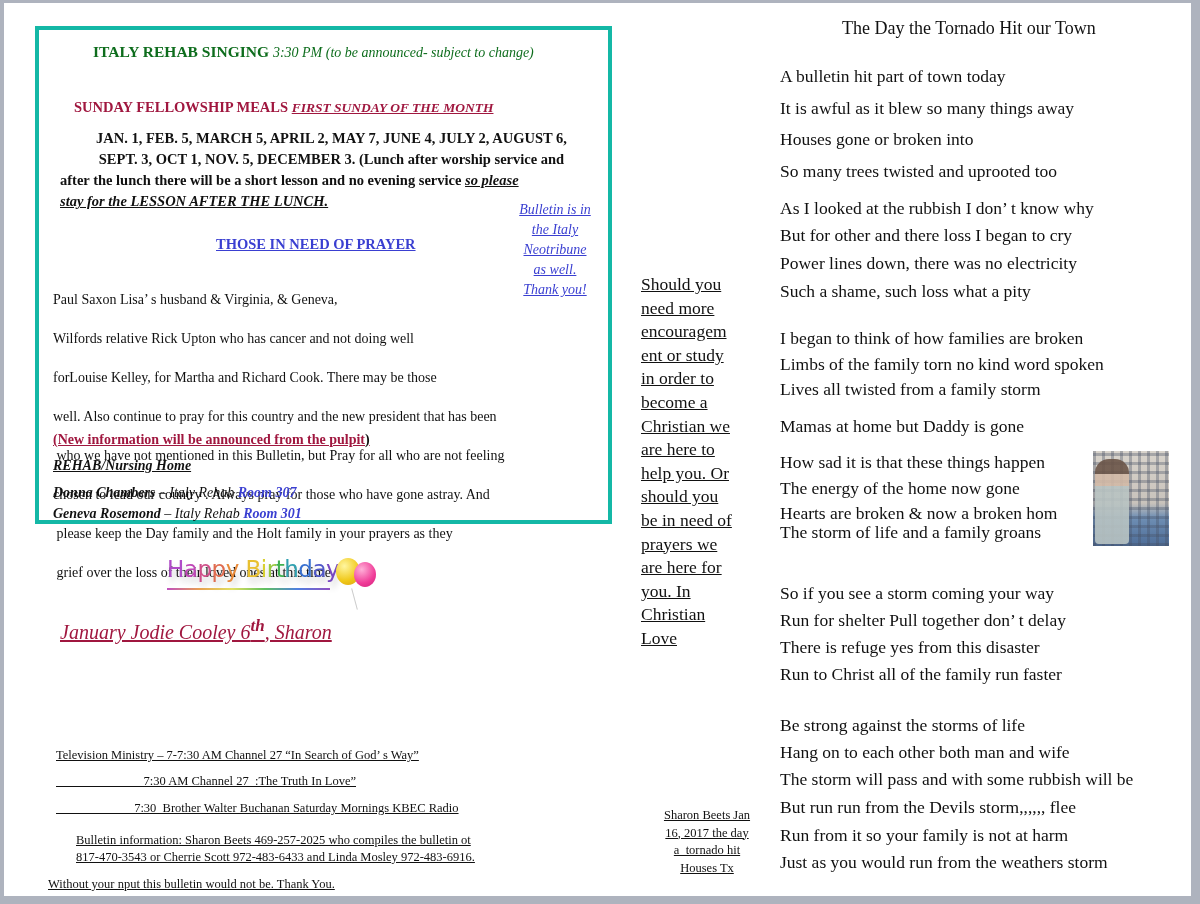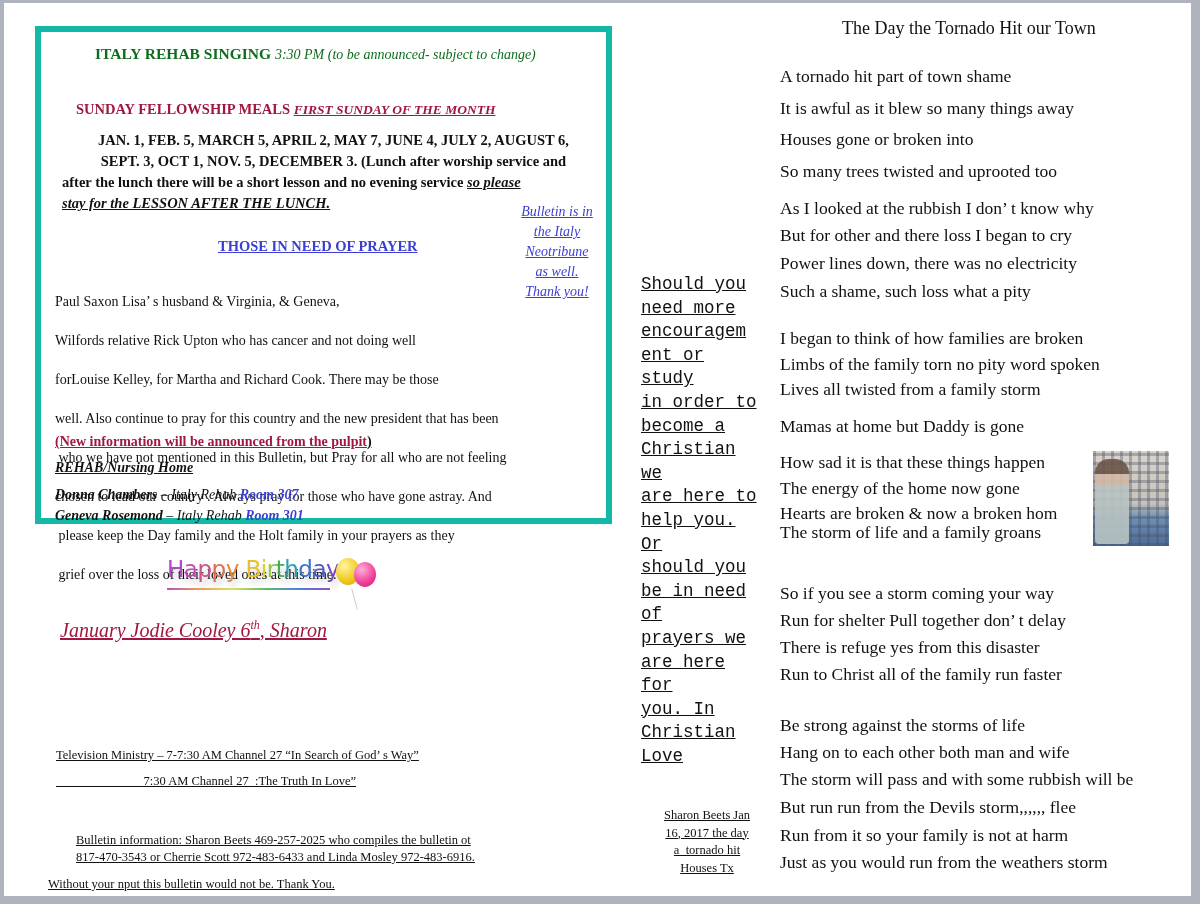--- a/index.html
+++ b/index.html
@@ -13,21 +13,21 @@
   .page {
     position: absolute; left: 4px; top: 3px; width: 1187px; height: 893px;
     background: #fff;
   }
   .abs { position: absolute; }
   .u { text-decoration: underline; }
 
   
   .box {
     position: absolute; left: 31px; top: 23px; width: 577px; height: 498px;
-    border: 6px solid #14b8a6; box-sizing: border-box;
+    border: 4px solid #14b8a6; box-sizing: border-box;
   }
   .singing { left: 54px; top: 13px; font-size: 15.5px; color: #0e6d1d; font-weight: bold; white-space: nowrap; }
   .singing i { font-weight: normal; font-size: 14px; }
   .fellow { left: 35px; top: 69px; font-size: 14.5px; font-weight: bold; color: #a0173f; white-space: nowrap; }
   .fellow i { font-size: 13.5px; }
   .dates { left: 15px; top: 98px; width: 555px; font-size: 14.5px; font-weight: bold; line-height: 21px; text-align: center; }
   .dates .last { display:block; text-align:left; }
   .bulletin-note { left: 466px; top: 170px; width: 100px; text-align: center; font-style: italic; color: #3a3fd1; font-size: 14px; line-height: 20px; text-decoration: underline; }
   .prayer-title { left: 177px; top: 206px; font-size: 14.5px; font-weight: bold; color: #3a3fd1; text-decoration: underline; white-space: nowrap; }
   .prayer-body { left: 14px; top: 240px; width: 545px; font-size: 14px; line-height: 19.5px; white-space: pre-line; }
@@ -38,28 +38,28 @@
   .rehab-row b { font-weight: bold; }
   .rehab-row .room { color: #3a3fd1; font-weight: bold; }
 
   
   .hb-banner { left: 160px; top: 545px; width: 225px; height: 70px; }
   .hb-text { position:absolute; left: 3px; top: 8px; font-family: "DejaVu Sans", sans-serif; font-size: 23px; letter-spacing: -0.5px; white-space: nowrap; text-shadow: 2px 6px 6px rgba(0,0,0,0.18); }
   .hb-text span { display:inline-block; }
   .hb-line { position:absolute; left: 3px; top: 40px; width: 163px; height: 2px; background: linear-gradient(90deg,#c050c0,#e8a050,#e0e060,#60c060,#5080e0,#9050c0); }
   .balloon { position:absolute; border-radius:50%; }
   .names { left: 56px; top: 610px; width: 360px; font-size: 20px; font-style: italic; color: #a0173f; text-decoration: underline; line-height: 25px; }
-  .names sup { font-size: 12px; }
+  .names sup { font-size: 17px; font-weight: bold; }
 
   
   .tv { font-size: 12.5px; text-decoration: underline; white-space: pre; font-family: "Liberation Serif", serif; }
   .info { left: 44px; font-size: 12.5px; text-decoration: underline; line-height: 17px; width: 480px; }
 
   
-  .mid { left: 637px; top: 270px; width: 120px; font-family: Liberation Mono, monospace; font-size: 17.5px; line-height: 23.6px; text-decoration: underline; }
+  .mid { left: 637px; top: 270px; width: 120px; font-family: Liberation Serif, serif; font-size: 17.5px; line-height: 23.6px; text-decoration: underline; }
   .sig { left: 648px; top: 804px; width: 110px; text-align: center; font-size: 12.5px; line-height: 17.5px; text-decoration: underline; }
 
   
   .poem-title { left: 838px; top: 15px; font-size: 18px; white-space: nowrap; }
   .poem { left: 776px; font-size: 17.5px; white-space: nowrap; }
   .thumb {
     left: 1089px; top: 448px; width: 76px; height: 95px; overflow: hidden;
     background:
       repeating-linear-gradient(90deg, rgba(70,80,100,0.35) 0 3px, transparent 3px 9px),
       repeating-linear-gradient(0deg, rgba(70,80,100,0.35) 0 3px, transparent 3px 9px),
@@ -132,20 +132,21 @@
     <div class="balloon" style="left:190px;top:14px;width:22px;height:25px;background:radial-gradient(circle at 35% 30%,#ffb0d8,#f03c98 60%,#d0207a);"></div>
     <div class="abs" style="left:190px;top:40px;width:1px;height:22px;background:#ccc;transform:rotate(-15deg);"></div>
   </div>
 
   <div class="abs names">
     <div><span>January Jodie Cooley 6</span><sup>th</sup><span>, Sharon</span></div>
   </div>
 
   <div class="abs tv" style="left:52px;top:745px;">Television Ministry – 7-7:30 AM Channel 27 “In Search of God’ s Way”</div>
   <div class="abs tv" style="left:52px;top:771px;">                            7:30 AM Channel 27  :The Truth In Love”</div>
+  <div class="abs tv" style="left:52px;top:798px;">                         7:30  Brother Walter Buchanan Saturday Mornings KBEC Radio</div>
 
   <div class="abs info" style="top:829px;margin-left:28px;">
     <div>Bulletin information: Sharon Beets 469-257-2025 who compiles the bulletin ot</div>
     <div>817-470-3543 or Cherrie Scott 972-483-6433 and Linda Mosley 972-483-6916.</div>
   </div>
   <div class="abs info" style="top:873px;">Without your nput this bulletin would not be. Thank You.</div>
 
   <div class="abs mid">
     <div>Should you</div>
     <div>need more</div>
@@ -172,30 +173,30 @@
     <div>Houses Tx</div>
   </div>
 
   <div class="abs poem-title">The Day the Tornado Hit our Town</div>
 
   <div class="abs thumb">
       <div class="kid"></div>
     </div>
 
   <div id="poem-lines">
-      <div class="abs poem" style="top: 63px;">A tornado hit part of town shame</div>
+      <div class="abs poem" style="top: 63px;">A bulletin hit part of town today</div>
       <div class="abs poem" style="top: 95px;">It is awful as it blew so many things away</div>
       <div class="abs poem" style="top: 126px;">Houses gone or broken into</div>
       <div class="abs poem" style="top: 158px;">So many trees twisted and uprooted too</div>
       <div class="abs poem" style="top: 195px;">As I looked at the rubbish I don’ t know why</div>
       <div class="abs poem" style="top: 222px;">But for other and there loss I began to cry</div>
       <div class="abs poem" style="top: 250px;">Power lines down, there was no electricity</div>
       <div class="abs poem" style="top: 278px;">Such a shame, such loss what a pity</div>
       <div class="abs poem" style="top: 325px;">I began to think of how families are broken</div>
-      <div class="abs poem" style="top: 351px;">Limbs of the family torn no pity word spoken</div>
+      <div class="abs poem" style="top: 351px;">Limbs of the family torn no kind word spoken</div>
       <div class="abs poem" style="top: 376px;">Lives all twisted from a family storm</div>
       <div class="abs poem" style="top: 401px; margin-top: 12px;">Mamas at home but Daddy is gone</div>
       <div class="abs poem" style="top: 449px;">How sad it is that these things happen</div>
       <div class="abs poem" style="top: 475px;">The energy of the home now gone</div>
       <div class="abs poem" style="top: 500px;">Hearts are broken &amp; now a broken hom</div>
       <div class="abs poem" style="top: 519px;">The storm of life and a family groans</div>
       <div class="abs poem" style="top: 580px;">So if you see a storm coming your way</div>
       <div class="abs poem" style="top: 607px;">Run for shelter Pull together  don’ t delay</div>
       <div class="abs poem" style="top: 634px;">There is refuge yes from this disaster</div>
       <div class="abs poem" style="top: 661px;">Run to Christ all of the family run faster</div>

